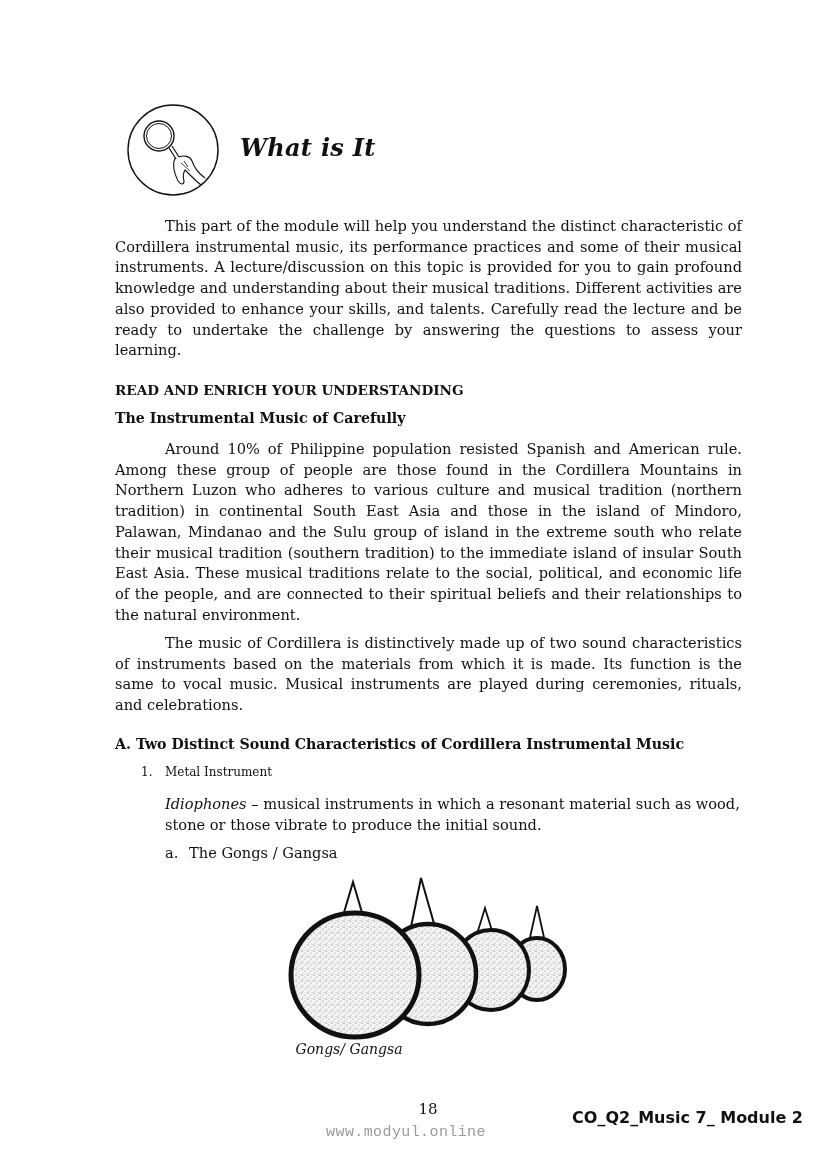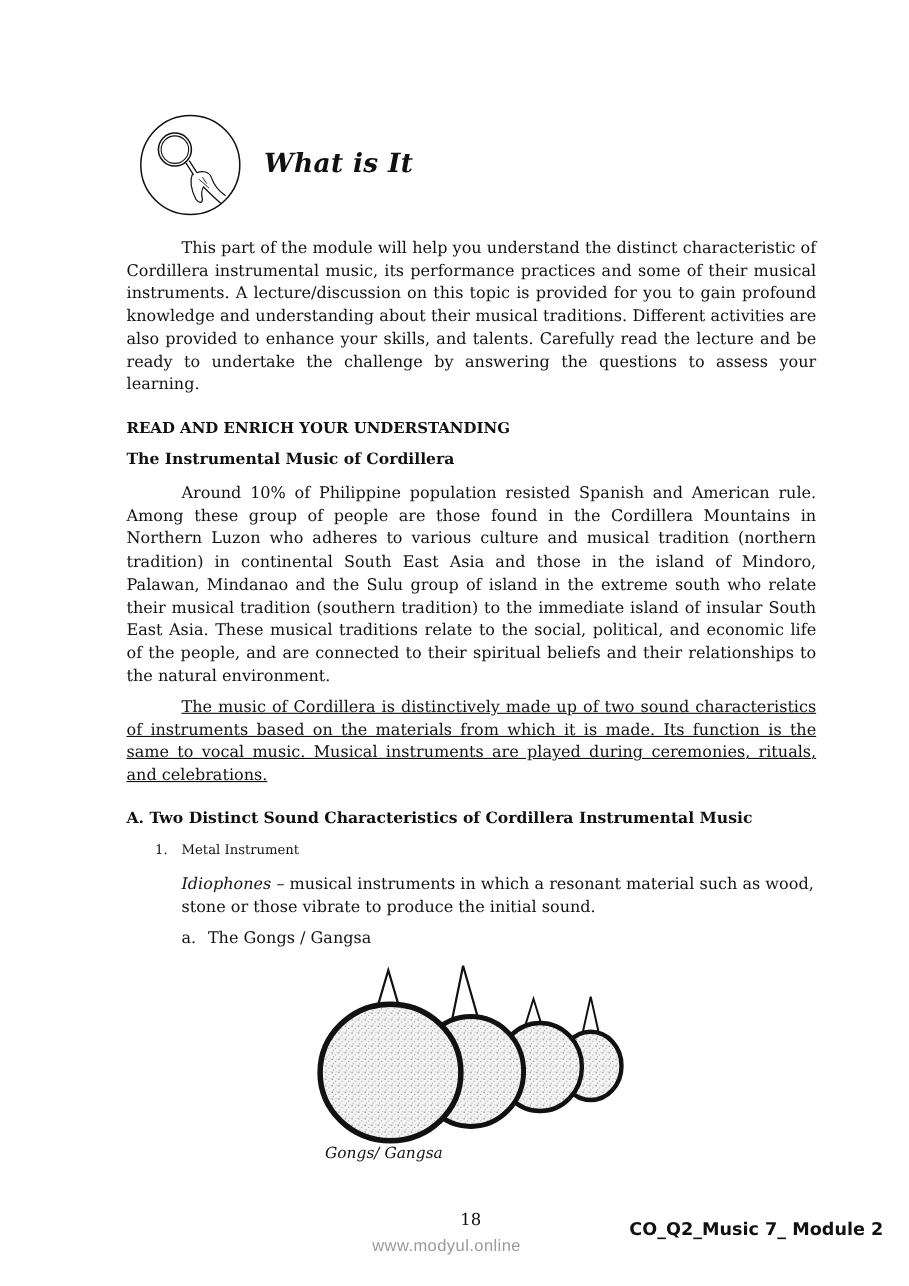--- a/index.html
+++ b/index.html
@@ -12,37 +12,37 @@
                    font-weight: bold; font-style: italic; letter-spacing: 0.3px; margin: 0;
                    font-family: "DejaVu Serif", serif; }
 
   .text { position: absolute; left: 100px; width: 627px; font-size: 14.6px; line-height: 20.7px;
           text-align: justify; margin: 0; font-family: "DejaVu Serif", serif; }
   .indent { text-indent: 50px; }
   .intro { top: 216px; }
   .h-caps { position: absolute; left: 100px; top: 382px; font-size: 13.6px; font-weight: bold; margin: 0; text-align: center; }
   .h-sub { position: absolute; left: 100px; top: 410px; font-size: 14.2px; font-weight: bold; margin: 0; }
   .p1 { top: 439px; }
-  .p2 { top: 633px; text-decoration: underline; }
+  .p2 { top: 633px; }
   .h-a { position: absolute; left: 100px; top: 736px; font-size: 14.2px; font-weight: bold; margin: 0; }
 
   .li-1 { position: absolute; left: 126px; top: 765px; font-size: 12px; margin: 0; }
   .li-1 .num { display: inline-block; width: 24px; }
   .def { position: absolute; left: 150px; top: 794px; width: 585px; font-size: 14.6px; line-height: 20.7px; margin: 0; }
   .def i { }
   .li-a { position: absolute; left: 150px; top: 844px; font-size: 14.6px; margin: 0; }
   .li-a .num { display: inline-block; width: 24px; }
 
   .gongs { position: absolute; left: 268px; top: 872px; width: 292px; height: 168px; }
   .caption { position: absolute; left: 0; width: 668px; top: 1041px; text-align: center;
              font-size: 14px; font-style: italic; margin: 0; }
 
   .page-number { position: absolute; left: 0; width: 826px; top: 1100px; text-align: center; font-size: 15px; margin: 0; }
   .watermark { position: absolute; left: 0; width: 782px; top: 1124px; text-align: center; font-size: 15px;
-               color: #9a9a9a; font-family: Liberation Sans, sans-serif; letter-spacing: 0.4px; margin: 0; }
+               color: #9a9a9a; font-family: Liberation Mono, monospace; letter-spacing: 0.4px; margin: 0; }
   .module-code { position: absolute; right: 38px; top: 1108px; font-size: 16px; font-weight: bold;
                  font-family: "DejaVu Sans", sans-serif; margin: 0; }
 </style>
 </head>
 <body>
 
 <div class="page">
 
   <svg class="header-icon" viewBox="0 0 94 94">
     <circle cx="47" cy="47" r="45" fill="none" stroke="#111" stroke-width="1.4"></circle>
@@ -51,21 +51,21 @@
     <path d="M43 45 L50 56 M46 43 L53 54" stroke="#111" stroke-width="1.2" fill="none"></path>
     <path d="M49 55 C46 62 48 70 52 78 C55 82 58 82 58 78 C57 74 57 70 59 67 C64 72 70 78 75 82" stroke="#111" stroke-width="1.1" fill="none"></path>
     <path d="M53 54 C58 52 64 53 66 58 C68 64 72 70 79 75" stroke="#111" stroke-width="1.1" fill="none"></path>
     <path d="M55 60 L64 68 M58 58 L62 64" stroke="#111" stroke-width="0.8" fill="none"></path>
   </svg>
   <h1 class="section-title">What is It</h1>
 
   <p class="text indent intro">This part of the module will help you understand the distinct characteristic of Cordillera instrumental music, its performance practices and some of their musical instruments. A lecture/discussion on this topic is provided for you to gain profound knowledge and understanding about their musical traditions. Different activities are also provided to enhance your skills, and talents.   Carefully read the lecture and be ready to undertake the challenge by answering the questions to assess your learning.</p>
 
   <h2 class="h-caps">READ AND ENRICH YOUR UNDERSTANDING</h2>
-  <h3 class="h-sub">The Instrumental Music of Cordillera</h3>
+  <h3 class="h-sub">The Instrumental Music of Carefully</h3>
 
   <p class="text indent p1">Around 10% of Philippine population resisted Spanish and American rule. Among these group of people are those found in the Cordillera Mountains in Northern Luzon who adheres to various culture and musical tradition (northern tradition) in continental South East Asia and those in the island of Mindoro, Palawan, Mindanao and the Sulu group of island in the extreme south who relate their musical tradition (southern tradition) to the immediate island of insular South East Asia. These musical traditions relate to the social, political, and economic life of the people, and are connected to their spiritual beliefs and their relationships to the natural environment.</p>
   <p class="text indent p2">The music of Cordillera is distinctively made up of two sound characteristics of instruments based on the materials from which it is made. Its function is the same to vocal music. Musical instruments are played during ceremonies, rituals, and celebrations.</p>
 
   <h3 class="h-a">A. Two Distinct Sound Characteristics of Cordillera Instrumental Music</h3>
 
   <p class="li-1">
     <span class="num">1.</span><span>Metal Instrument</span>
   </p>
   <p class="def"><i>Idiophones</i><span> – musical instruments in which a resonant material such as wood, stone or those vibrate to produce the initial sound.</span></p>

